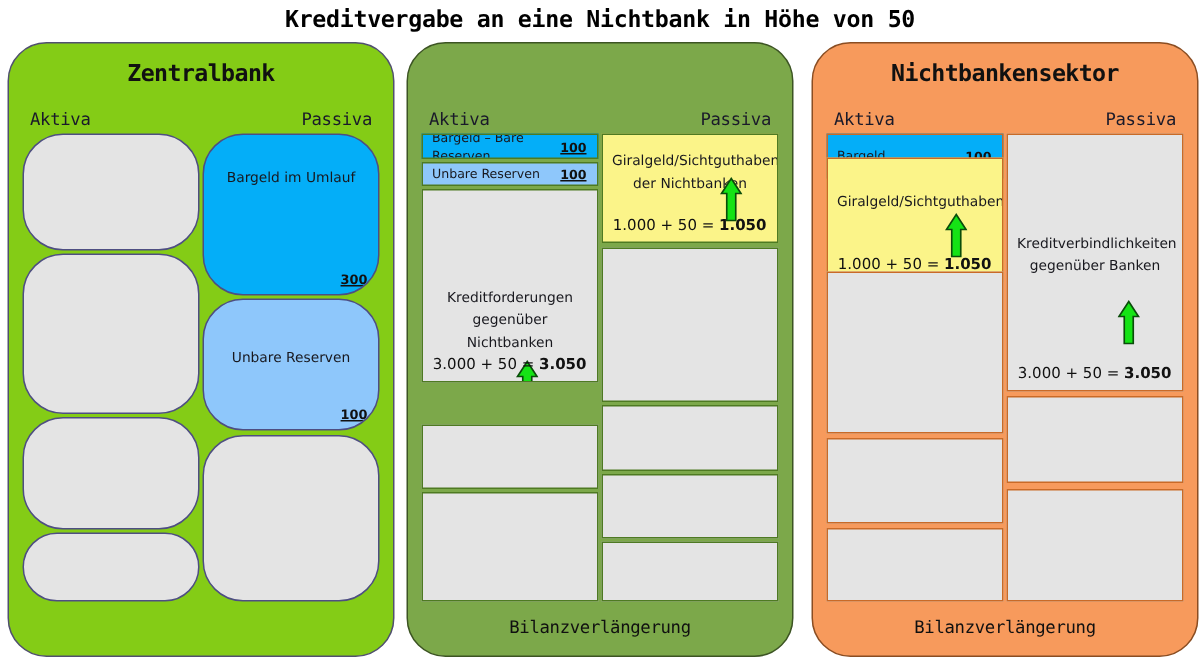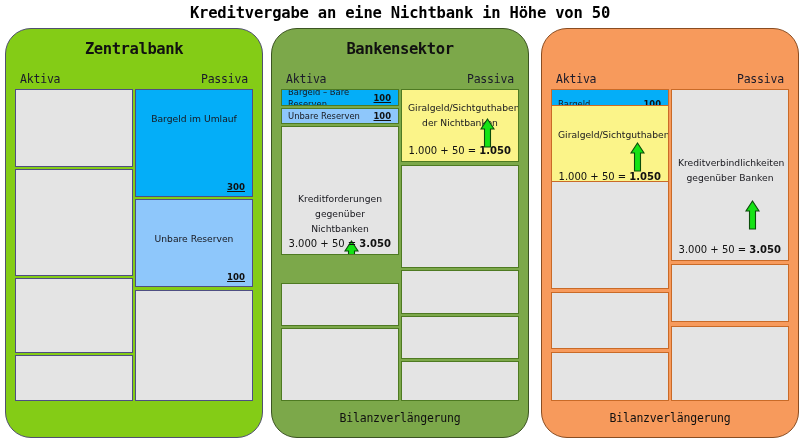--- a/index.html
+++ b/index.html
@@ -95,21 +95,21 @@
   .box {
     position: absolute;
     left: 0;
     right: 0;
     box-sizing: border-box;
     background: #e4e4e4;
     border-width: 1.5px;
     border-style: solid;
     overflow: hidden;
   }
-  .b-purple { border-color: #4e4e82; }
+  .b-purple { border-color: #4e4e82; border-radius: 27px; }
   .b-green  { border-color: #4e7a22; }
   .b-orange { border-color: #c96a27; }
 
   .fill-cyan   { background: #04aef8; }
   .fill-lblue  { background: #8ec7fb; padding-left: 16px; }
   .fill-yellow { background: #fbf489; }
   .fill-gray   { background: #e4e4e4; }
 
   .box-label {
     position: absolute;
@@ -201,21 +201,20 @@
       <div class="box b-purple fill-lblue" style="top:110px;height:88px;">
         <div class="box-label" style="top:32px;">Unbare Reserven</div>
         <div class="box-amount">100</div>
       </div>
       <div class="box b-purple fill-gray" style="top:201px;height:111px;"></div>
     </div>
   </div>
 </div>
 
 <div class="panel" id="panel-bankensektor">
-  <div class="panel-title">Bankensektor</div>
   <div class="col-head aktiva">Aktiva</div>
   <div class="col-head passiva">Passiva</div>
 
   <div class="sheet">
     <div class="col left">
       <div class="box b-green fill-cyan row-line" style="top:0px;height:17px;">
         <div class="box-label">Bargeld – Bare Reserven</div>
         <div class="box-amount">100</div>
       </div>
       <div class="box b-green fill-lblue row-line" style="top:19px;height:16px;">
@@ -248,20 +247,21 @@
       <div class="box b-green fill-gray" style="top:181px;height:44px;"></div>
       <div class="box b-green fill-gray" style="top:227px;height:43px;"></div>
       <div class="box b-green fill-gray" style="top:272px;height:40px;"></div>
     </div>
   </div>
 
   <div class="footer-note">Bilanzverlängerung</div>
 </div>
 
 <div class="panel" id="panel-nichtbankensektor">
+  <div class="panel-title">Nichtbankensektor</div>
   <div class="col-head aktiva">Aktiva</div>
   <div class="col-head passiva">Passiva</div>
 
   <div class="sheet">
     <div class="col left">
       <div class="box b-orange fill-cyan row-line" style="top:0px;height:30px;">
         <div class="box-label">Bargeld</div>
         <div class="box-amount">100</div>
       </div>
       <div class="box b-orange fill-yellow" style="top:16px;height:83px;text-decoration:underline;">

